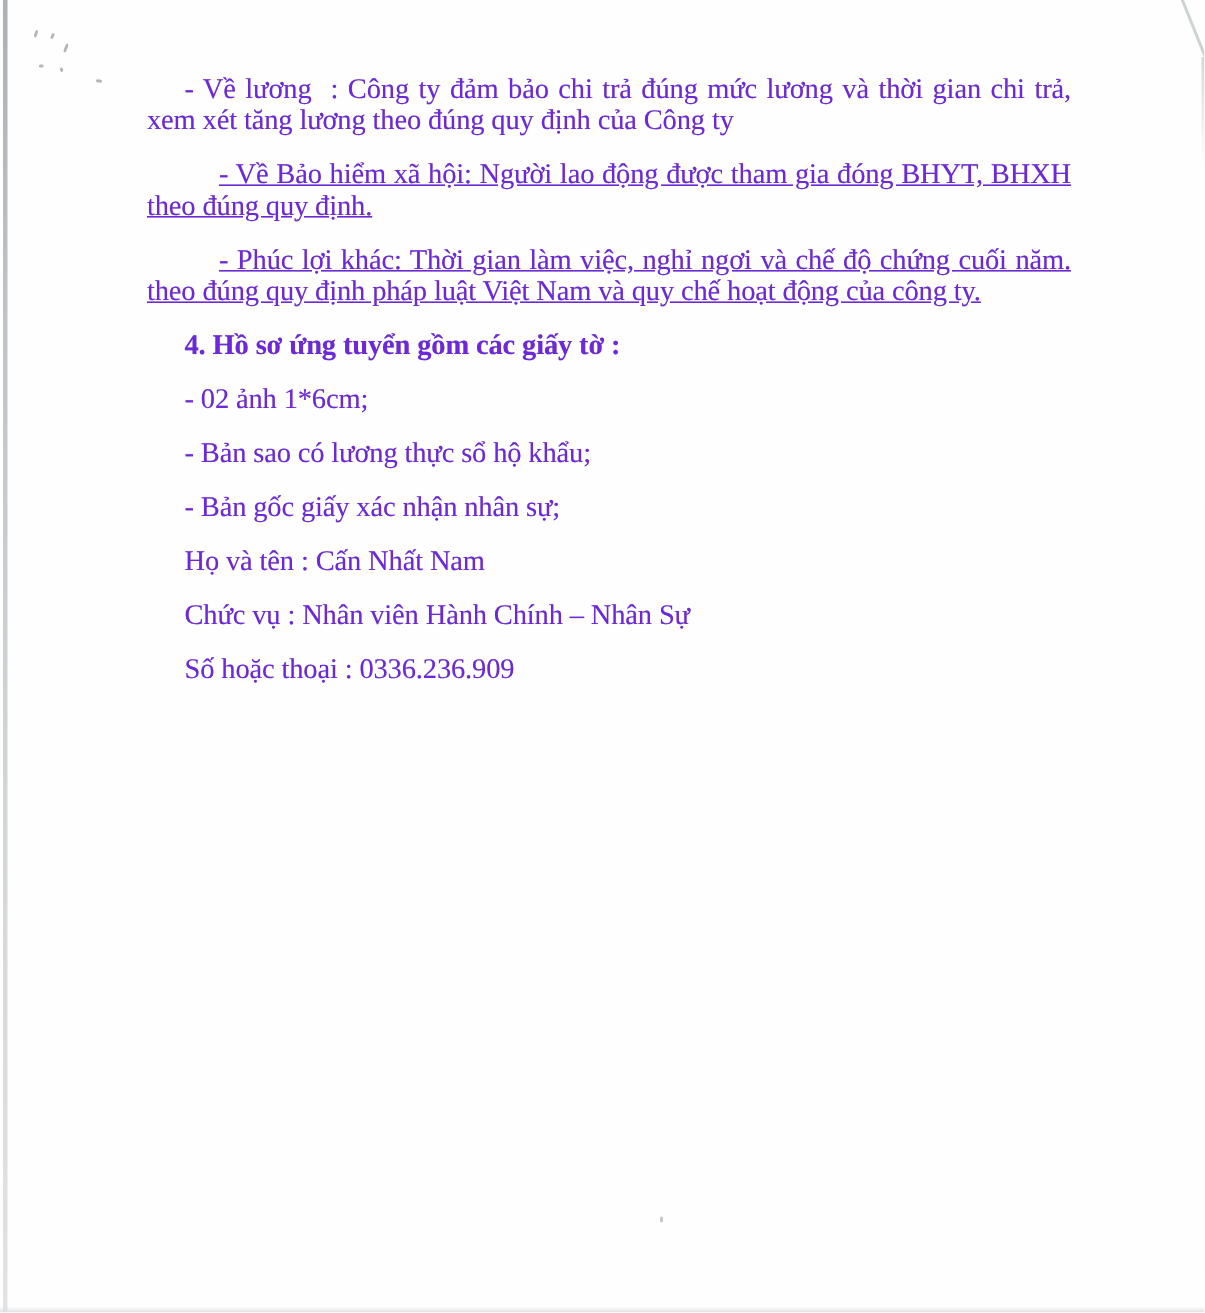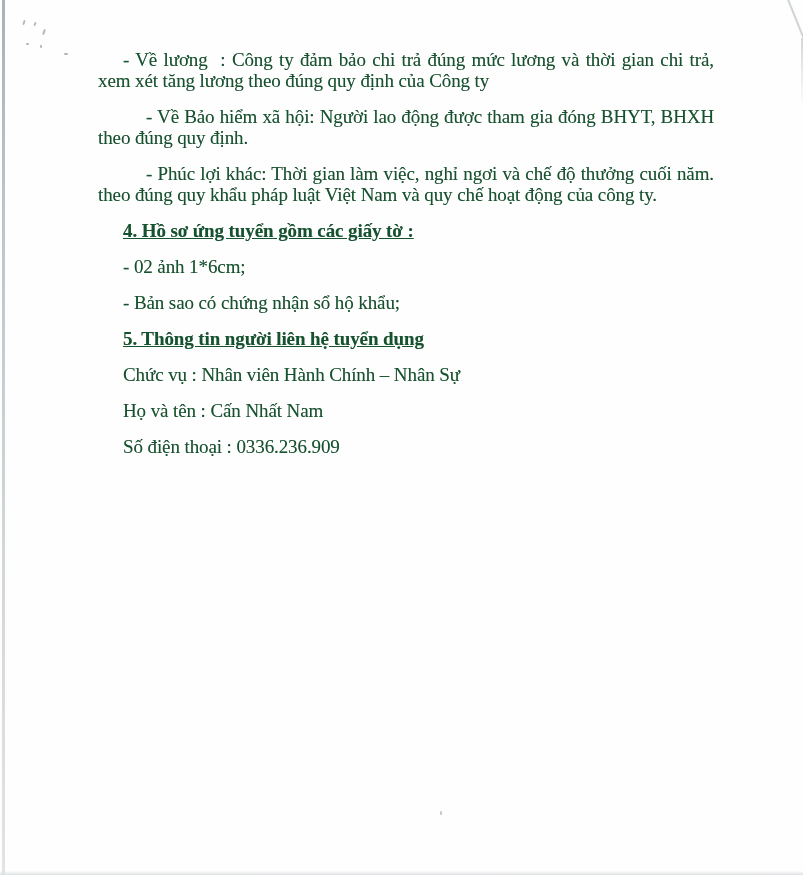--- a/index.html
+++ b/index.html
@@ -68,33 +68,33 @@
 
   .content {
     position: absolute;
     left: 98px;
     top: 0;
     width: 616px;
     padding-top: 49px;
     font-size: 19px;
     line-height: 21px;
     letter-spacing: -0.1px;
-    color: #14532d;
+    color: #6d28d9;
     text-align: justify;
     text-shadow: 0 0 0.5px rgba(40,40,40,0.35);
   }
   .content p, .content h3 {
     margin: 0 0 15px 0;
     padding: 0;
     font-size: 19px;
     font-weight: normal;
   }
-  .content h3 { font-weight: bold; text-decoration: underline; }
+  .content h3 { font-weight: bold; }
   .indent-sm { text-indent: 25px; }
-  .indent-lg { text-indent: 48px; }
+  .indent-lg { text-indent: 48px; text-decoration: underline; }
 </style>
 </head>
 <body>
 
 <div class="page">
 
   <div class="edge-left"></div>
   <div class="edge-topright"></div>
   <div class="edge-right-lower"></div>
   <div class="edge-bottom"></div>
@@ -104,27 +104,27 @@
   <div class="speck sp3"></div>
   <div class="speck sp4"></div>
   <div class="speck sp5"></div>
   <div class="speck sp6"></div>
   <div class="speck sp7"></div>
 
   <div class="content">
 
     <p class="indent-sm">- Về lương &nbsp;: Công ty đảm bảo chi trả đúng mức lương và thời gian chi trả, xem xét tăng lương theo đúng quy định của Công ty</p>
     <p class="indent-lg">- Về Bảo hiểm xã hội: Người lao động được tham gia đóng BHYT, BHXH theo đúng quy định.</p>
-    <p class="indent-lg">- Phúc lợi khác: Thời gian làm việc, nghỉ ngơi và chế độ thưởng cuối năm. theo đúng quy khẩu pháp luật Việt Nam và quy chế hoạt động của công ty.</p>
+    <p class="indent-lg">- Phúc lợi khác: Thời gian làm việc, nghỉ ngơi và chế độ chứng cuối năm. theo đúng quy định pháp luật Việt Nam và quy chế hoạt động của công ty.</p>
 
     <h3 class="indent-sm">4. Hồ sơ ứng tuyển gồm các giấy tờ :</h3>
 
     <p class="indent-sm">- 02 ảnh 1*6cm;</p>
-    <p class="indent-sm">- Bản sao có chứng nhận sổ hộ khẩu;</p>
+    <p class="indent-sm">- Bản sao có lương thực sổ hộ khẩu;</p>
+    <p class="indent-sm">- Bản gốc giấy xác nhận nhân sự;</p>
 
-    <h3 class="indent-sm">5. Thông tin người liên hệ tuyển dụng</h3>
 
+    <p class="indent-sm">Họ và tên : Cấn Nhất Nam</p>
     <p class="indent-sm">Chức vụ : Nhân viên Hành Chính – Nhân Sự</p>
-    <p class="indent-sm">Họ và tên : Cấn Nhất Nam</p>
-    <p class="indent-sm">Số điện thoại : 0336.236.909</p>
+    <p class="indent-sm">Số hoặc thoại : 0336.236.909</p>
 
   </div>
 </div>
 
 </body></html>

